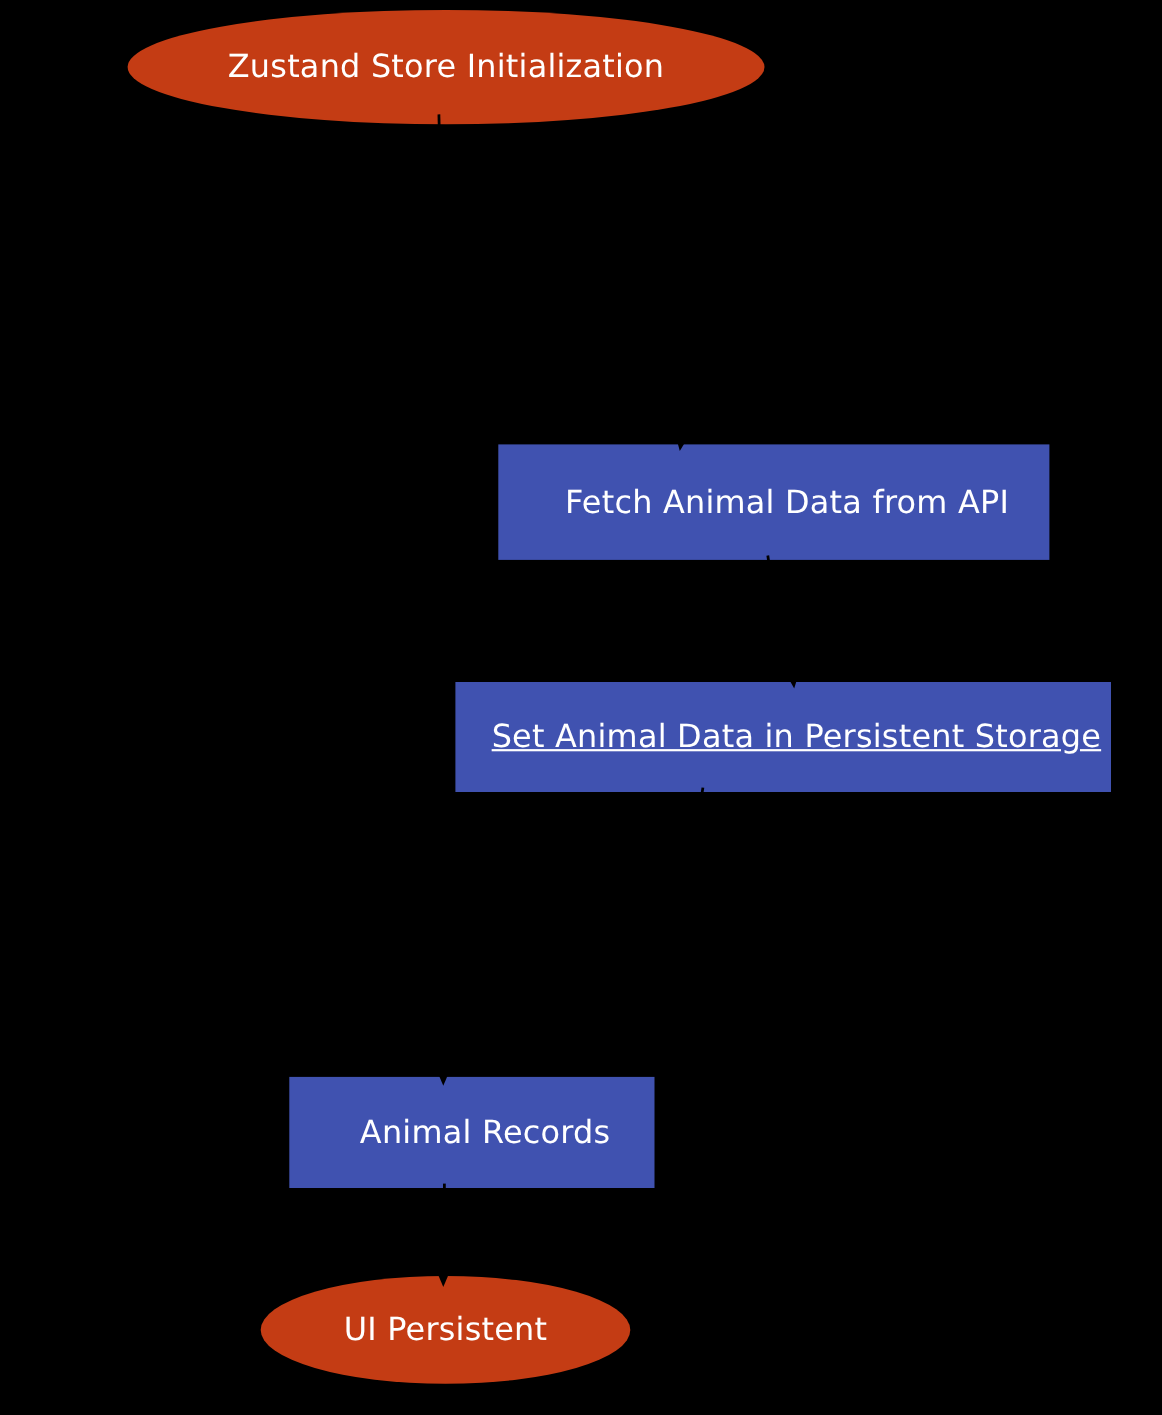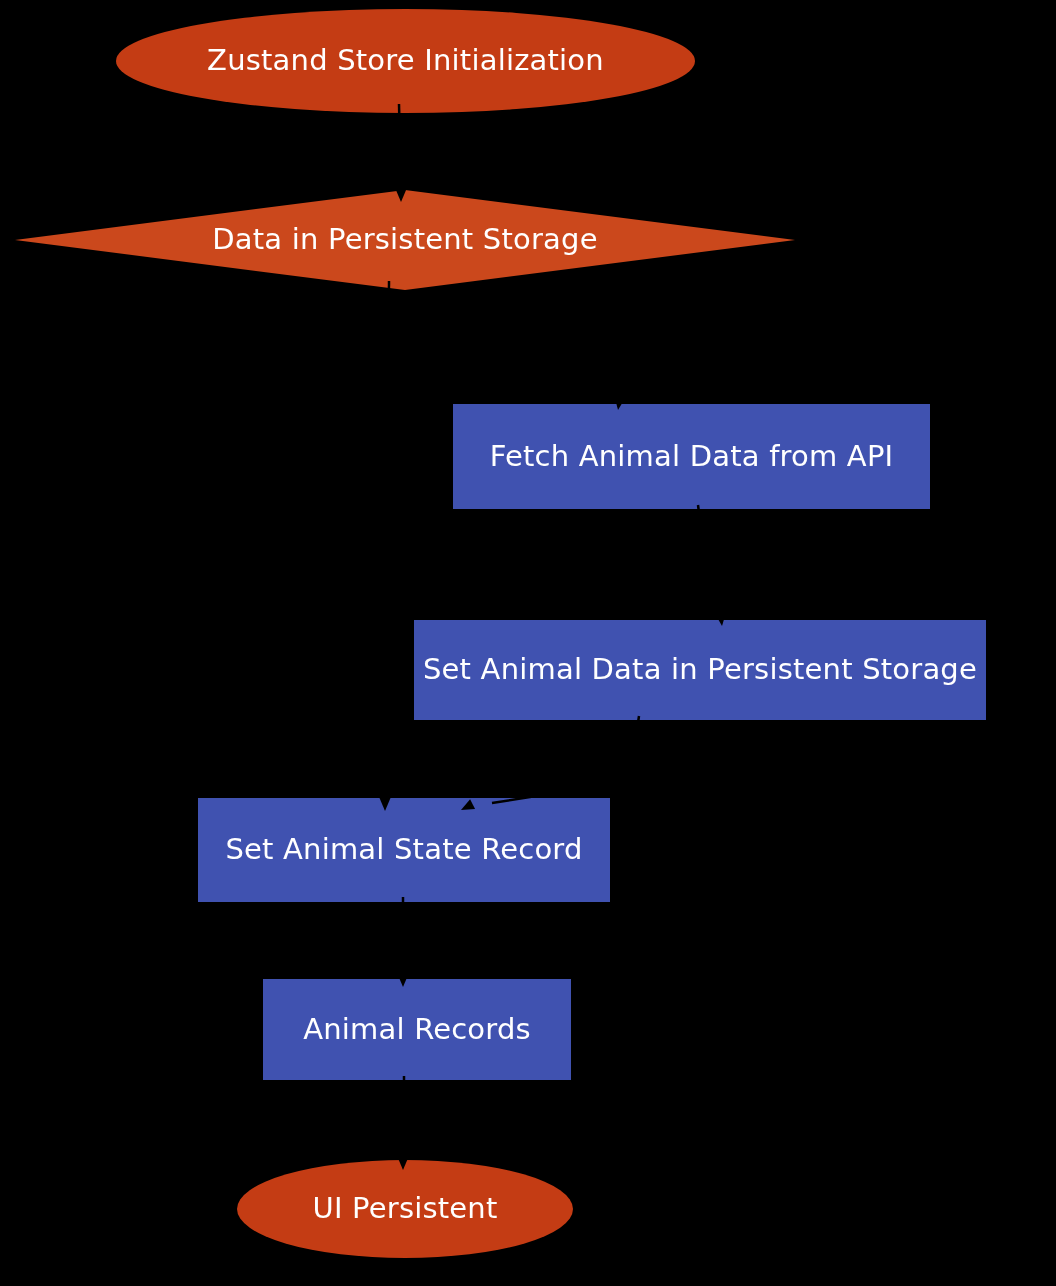--- a/index.html
+++ b/index.html
@@ -29,26 +29,27 @@
   .node.terminal {
     background: var(--terminal, #c43c14);
     border-radius: 50%;
   }
   .node.decision {
     background: var(--decision, #cb481c);
     clip-path: polygon(50% 0%, 100% 50%, 50% 100%, 0% 50%);
   }
   .node.process {
     background: var(--process, #4052b0);
+    padding-left: 24px;
   }
   
   #n-start    { left:116px; top:9px;    width:579px; height:104px; }
   #n-decision { left:15px;  top:190px;  width:780px; height:100px; }
   #n-fetch    { left:453px; top:404px;  width:477px; height:105px; }
-  #n-setdata  { left:414px; top:620px;  width:572px; height:100px; }
+  #n-setdata  { left:414px; top:620px;  width:572px; height:100px;text-decoration:underline; }
   #n-setstate { left:198px; top:798px;  width:412px; height:104px; }
   #n-records  { left:263px; top:979px;  width:308px; height:101px; }
   #n-ui       { left:237px; top:1160px; width:336px; height:98px;  }
 
   .edge-layer {
     position: absolute;
     left: 0; top: 0;
     width: 1056px;
     height: 1286px;
     pointer-events: none;
@@ -65,35 +66,29 @@
 </style>
 </head>
 <body>
 
 <div class="stage">
 
   <div class="node terminal" id="n-start">
     <span>Zustand Store Initialization</span>
   </div>
 
-  <div class="node decision" id="n-decision">
-    <span>Data in Persistent Storage</span>
-  </div>
 
   <div class="node process" id="n-fetch">
     <span>Fetch Animal Data from API</span>
   </div>
 
   <div class="node process" id="n-setdata">
     <span>Set Animal Data in Persistent Storage</span>
   </div>
 
-  <div class="node process" id="n-setstate">
-    <span>Set Animal State Record</span>
-  </div>
 
   <div class="node process" id="n-records">
     <span>Animal Records</span>
   </div>
 
   <div class="node terminal" id="n-ui">
     <span>UI Persistent</span>
   </div>
 
   <svg class="edge-layer" viewBox="0 0 1056 1286">

